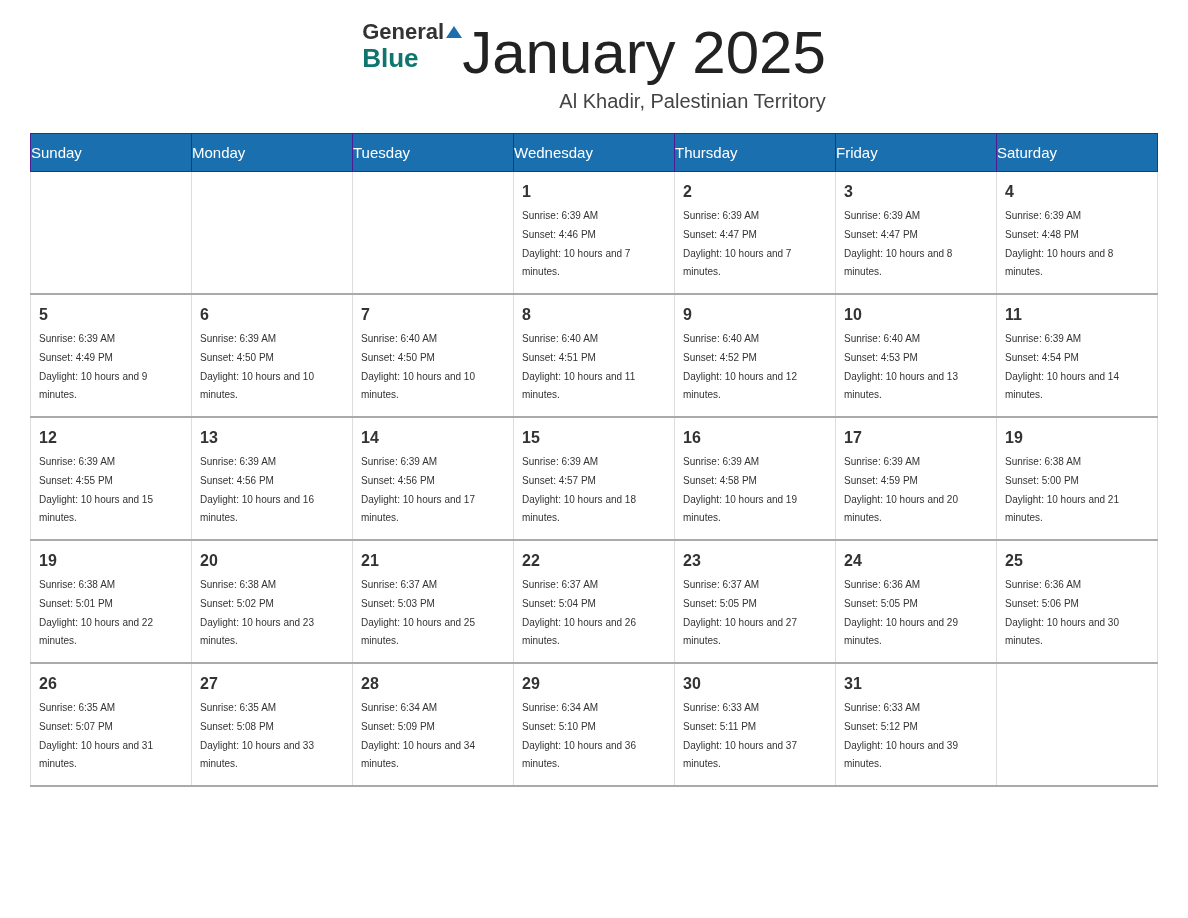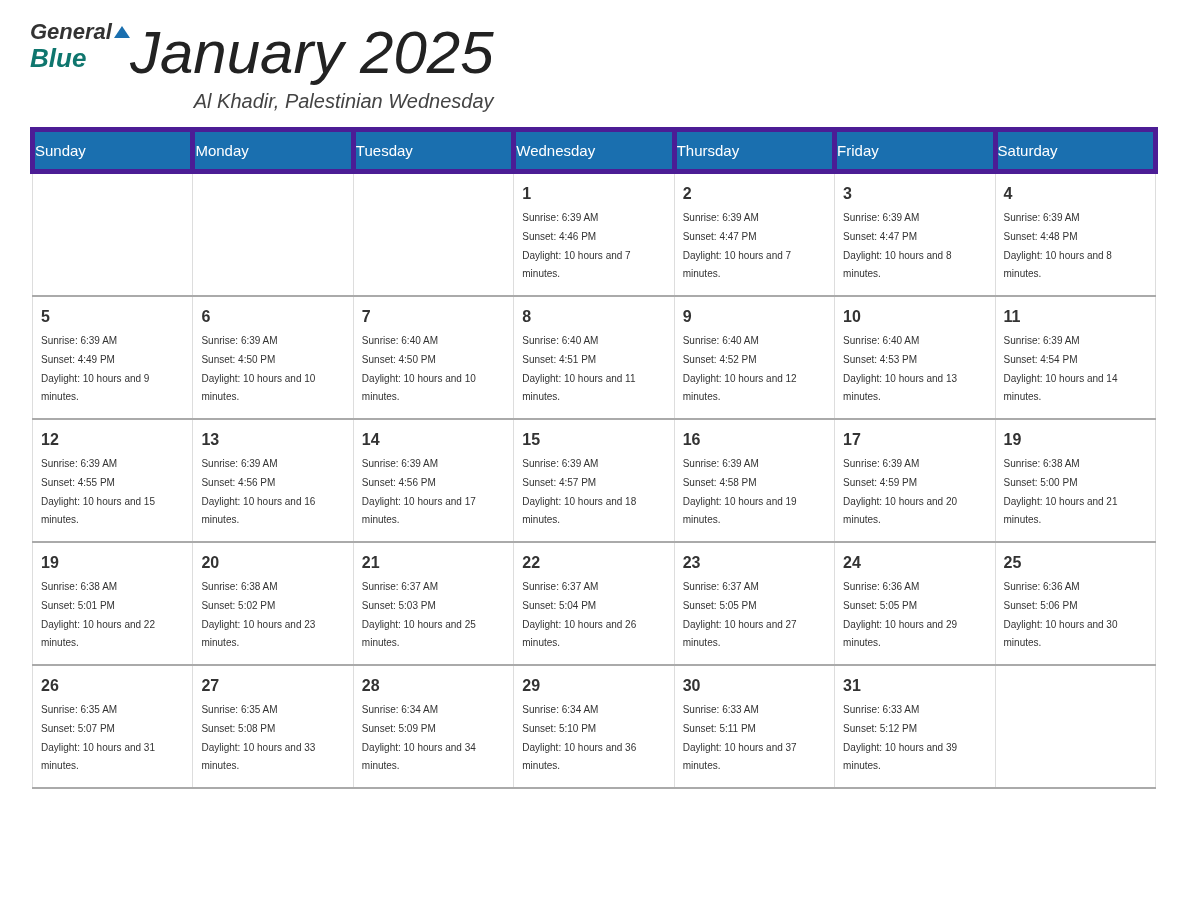--- a/index.html
+++ b/index.html
@@ -4,24 +4,23 @@
   <style>
     * { box-sizing: border-box; margin: 0; padding: 0; }
     body {
       font-family: Arial, sans-serif;
       background: #fff;
       padding: 20px 30px;
       color: #333;
     }
     .header {
       display: flex;
-      justify-content: flex-start;
+      justify-content: center;
       align-items: flex-start;
-      margin-bottom: 14px;
-      font-style: italic;
+      margin-bottom: 20px;
     }
     .logo {
       display: flex;
       flex-direction: column;
       align-items: flex-start;
     }
     .logo-text {
       font-size: 22px;
       font-weight: bold;
       color: #333;
@@ -63,21 +62,21 @@
     }
     thead tr {
       background-color: #1a6faf;
     }
     thead th {
       color: #fff;
       padding: 10px 0;
       font-size: 15px;
       font-weight: normal;
       text-align: left;
-      border: 5px solid #4c1d95;
+      border: 1px solid #4c1d95;
     }
     tbody tr {
       border-bottom: 2px solid #aaa;
     }
     tbody td {
       vertical-align: top;
       padding: 8px 8px 12px 8px;
       border-left: 1px solid #ddd;
       border-right: 1px solid #ddd;
       font-size: 12.5px;
@@ -102,21 +101,21 @@
 <div class="header">
   <div class="logo">
     <div class="logo-line">
       <span class="logo-text">General</span>
       <span class="logo-triangle"></span>
     </div>
     <span class="logo-text" style="color:#0f766e; font-weight:bold; font-size:26px;">Blue</span>
   </div>
   <div class="title-area">
     <div class="month-title">January 2025</div>
-    <div class="location">Al Khadir, Palestinian Wednesday</div>
+    <div class="location">Al Khadir, Palestinian Territory</div>
   </div>
 </div>
 
 <table>
   <thead>
     <tr>
     <th>Sunday</th>
         <th>Monday</th>
         <th>Tuesday</th>
         <th>Wednesday</th>

